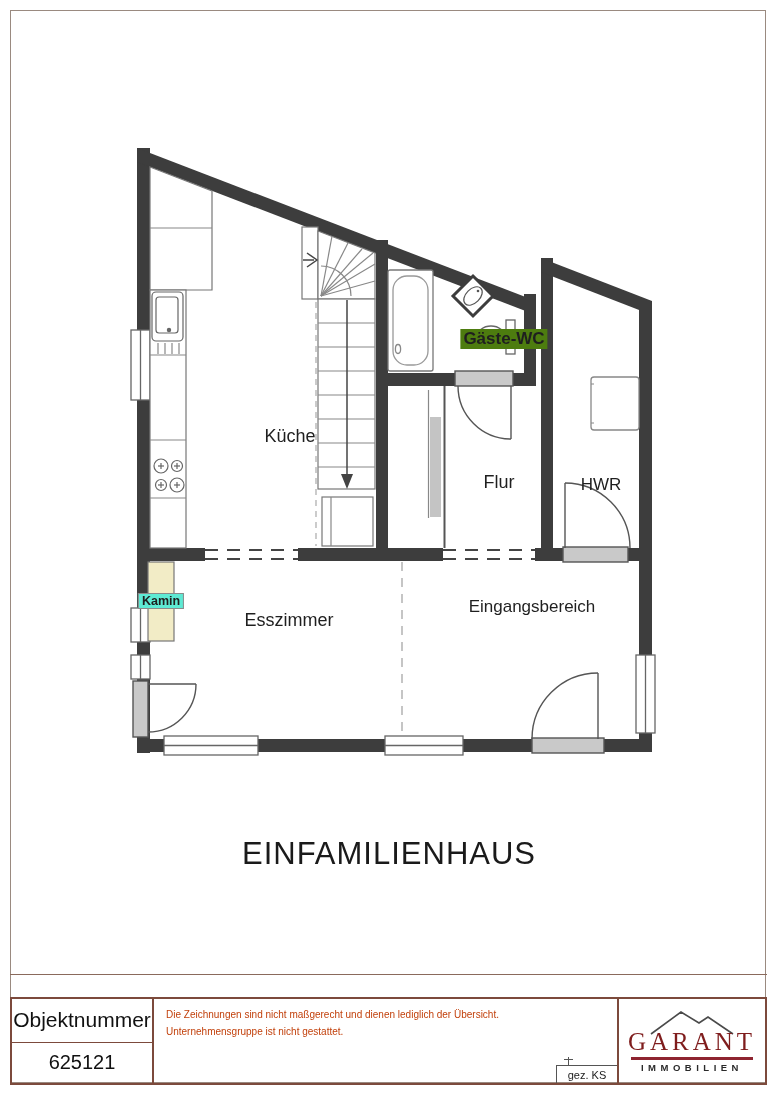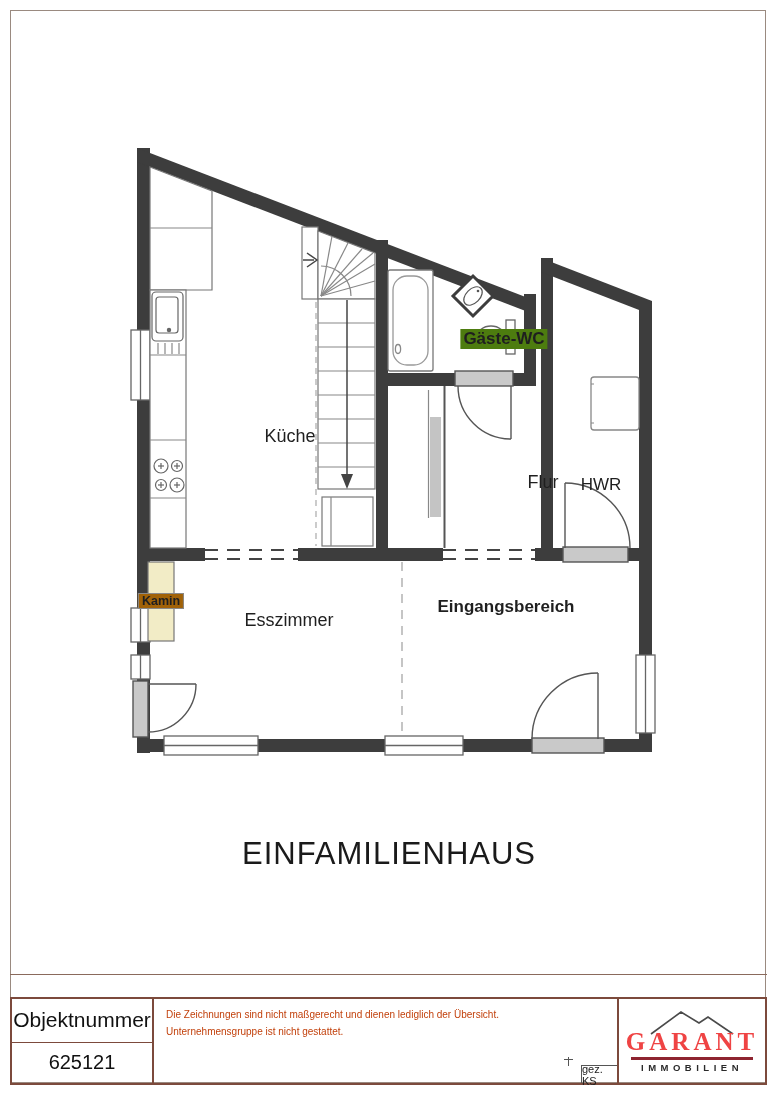--- a/index.html
+++ b/index.html
@@ -6,46 +6,46 @@
   .page{position:relative;width:778px;height:1100px;background:#ffffff;overflow:hidden;
         font-family:"Liberation Sans",sans-serif;}
   .page-border{position:absolute;left:10px;top:10px;width:756px;height:1073px;
                border:1px solid #9a8a80;box-sizing:border-box;}
   .section-divider{position:absolute;left:10px;top:974px;width:757px;height:1px;background:#8a6a5c;}
   .plan-svg{position:absolute;left:0;top:0;}
   .plan-label{position:absolute;transform:translate(-50%,-50%);color:#1f1f1f;
               font-size:18px;white-space:nowrap;}
   .plan-label.small{font-size:17px;}
   .plan-label.boxed{background:#4d7c0f;padding:0 3px;font-weight:600;font-size:17px;}
-  .plan-label.kamin{background:#a16207;border:1px solid #8a8a8a;font-weight:700;
+  .plan-label.kamin{background:#5eead4;border:1px solid #8a8a8a;font-weight:700;
                     font-size:12.5px;padding:0 3px;}
   .title-block{position:absolute;left:0;top:833px;width:778px;text-align:center;
                font-size:31px;line-height:42px;letter-spacing:1px;color:#1a1a1a;}
   
   .footer{position:absolute;left:10px;top:997px;width:757px;height:88px;box-sizing:border-box;
           border:2px solid #7c4a3c;display:flex;}
   .cell-objekt{width:142px;box-sizing:border-box;border-right:2px solid #7c4a3c;
                display:flex;flex-direction:column;}
   .objekt-label{flex:1.05;display:flex;align-items:center;justify-content:center;
                 border-bottom:1px solid #7c4a3c;font-size:21px;color:#111;}
   .objekt-value{flex:1;display:flex;align-items:center;justify-content:center;
                 font-size:20px;color:#111;}
   .cell-disclaimer{flex:1;position:relative;box-sizing:border-box;border-right:2px solid #7c4a3c;
                    padding:7px 4px 0 12px;}
   .disclaimer-line{font-size:10px;line-height:17px;color:#c2410c;white-space:nowrap;}
-  .gez-box{position:absolute;right:0;bottom:0;width:36px;height:18px;box-sizing:border-box;
+  .gez-box{position:absolute;right:0;bottom:0;width:61px;height:18px;box-sizing:border-box;
            border-top:1px solid #555;border-left:1px solid #555;font-size:11px;color:#222;
            display:flex;align-items:center;justify-content:center;}
   .gez-tick{position:absolute;right:48px;bottom:17px;width:1px;height:9px;background:#555;}
   .gez-tick::before{content:"";position:absolute;top:2px;left:-4px;width:9px;height:1px;background:#555;}
   .cell-logo{width:146px;display:flex;align-items:center;justify-content:center;}
   .logo{ text-align:center;}
   .logo-roof{display:block;margin:0 auto -7px auto;}
   .logo-name{font-family:"Liberation Serif",serif;font-size:25px;letter-spacing:4px;
-             color:#ef4444;font-weight:700;}
+             color:#7f1d1d;font-weight:400;}
   .logo-underline{height:3px;background:#8e2430;margin:1px auto 2px auto;width:122px;}
   .logo-sub{font-size:9.5px;letter-spacing:4.5px;color:#2a2a2a;font-weight:700;}
 </style>
 </head>
 <body>
 
 <div class="page">
   <div class="page-border"></div>
 
   <svg class="plan-svg" width="778" height="800" viewBox="0 0 778 800">
@@ -217,25 +217,25 @@
     <g>
       <rect x="591" y="377" width="48" height="53" rx="3" fill="#ffffff" stroke="#888" stroke-width="1.3"></rect>
       <line x1="591" y1="384" x2="594" y2="384" stroke="#888"></line>
       <line x1="591" y1="423" x2="594" y2="423" stroke="#888"></line>
     </g>
 
     <rect x="148" y="562" width="26" height="79" fill="#f2ecc6" stroke="#777" stroke-width="1.2"></rect>
   </svg>
 
   <div class="plan-label" style="left:258px;top:436px;margin-left:32px;">Küche</div>
-  <div class="plan-label" style="left:499px;top:482px;margin-left:44px;">Flur</div>
+  <div class="plan-label" style="left:499px;top:482px;">Flur</div>
   <div class="plan-label small" style="left:601px;top:485px;">HWR</div>
   <div class="plan-label boxed" style="left:504px;top:339px;">Gäste-WC</div>
   <div class="plan-label" style="left:289px;top:620px;">Esszimmer</div>
-  <div class="plan-label small" style="left:506px;top:607px;font-weight:bold;">Eingangsbereich</div>
+  <div class="plan-label small" style="left:532px;top:607px;">Eingangsbereich</div>
   <div class="plan-label kamin" style="left:161px;top:601px;">Kamin</div>
 
   <div class="title-block">
     <div>EINFAMILIENHAUS</div>
   </div>
 
   <div class="section-divider"></div>
 
   <div class="footer">
     <div class="cell-objekt">

